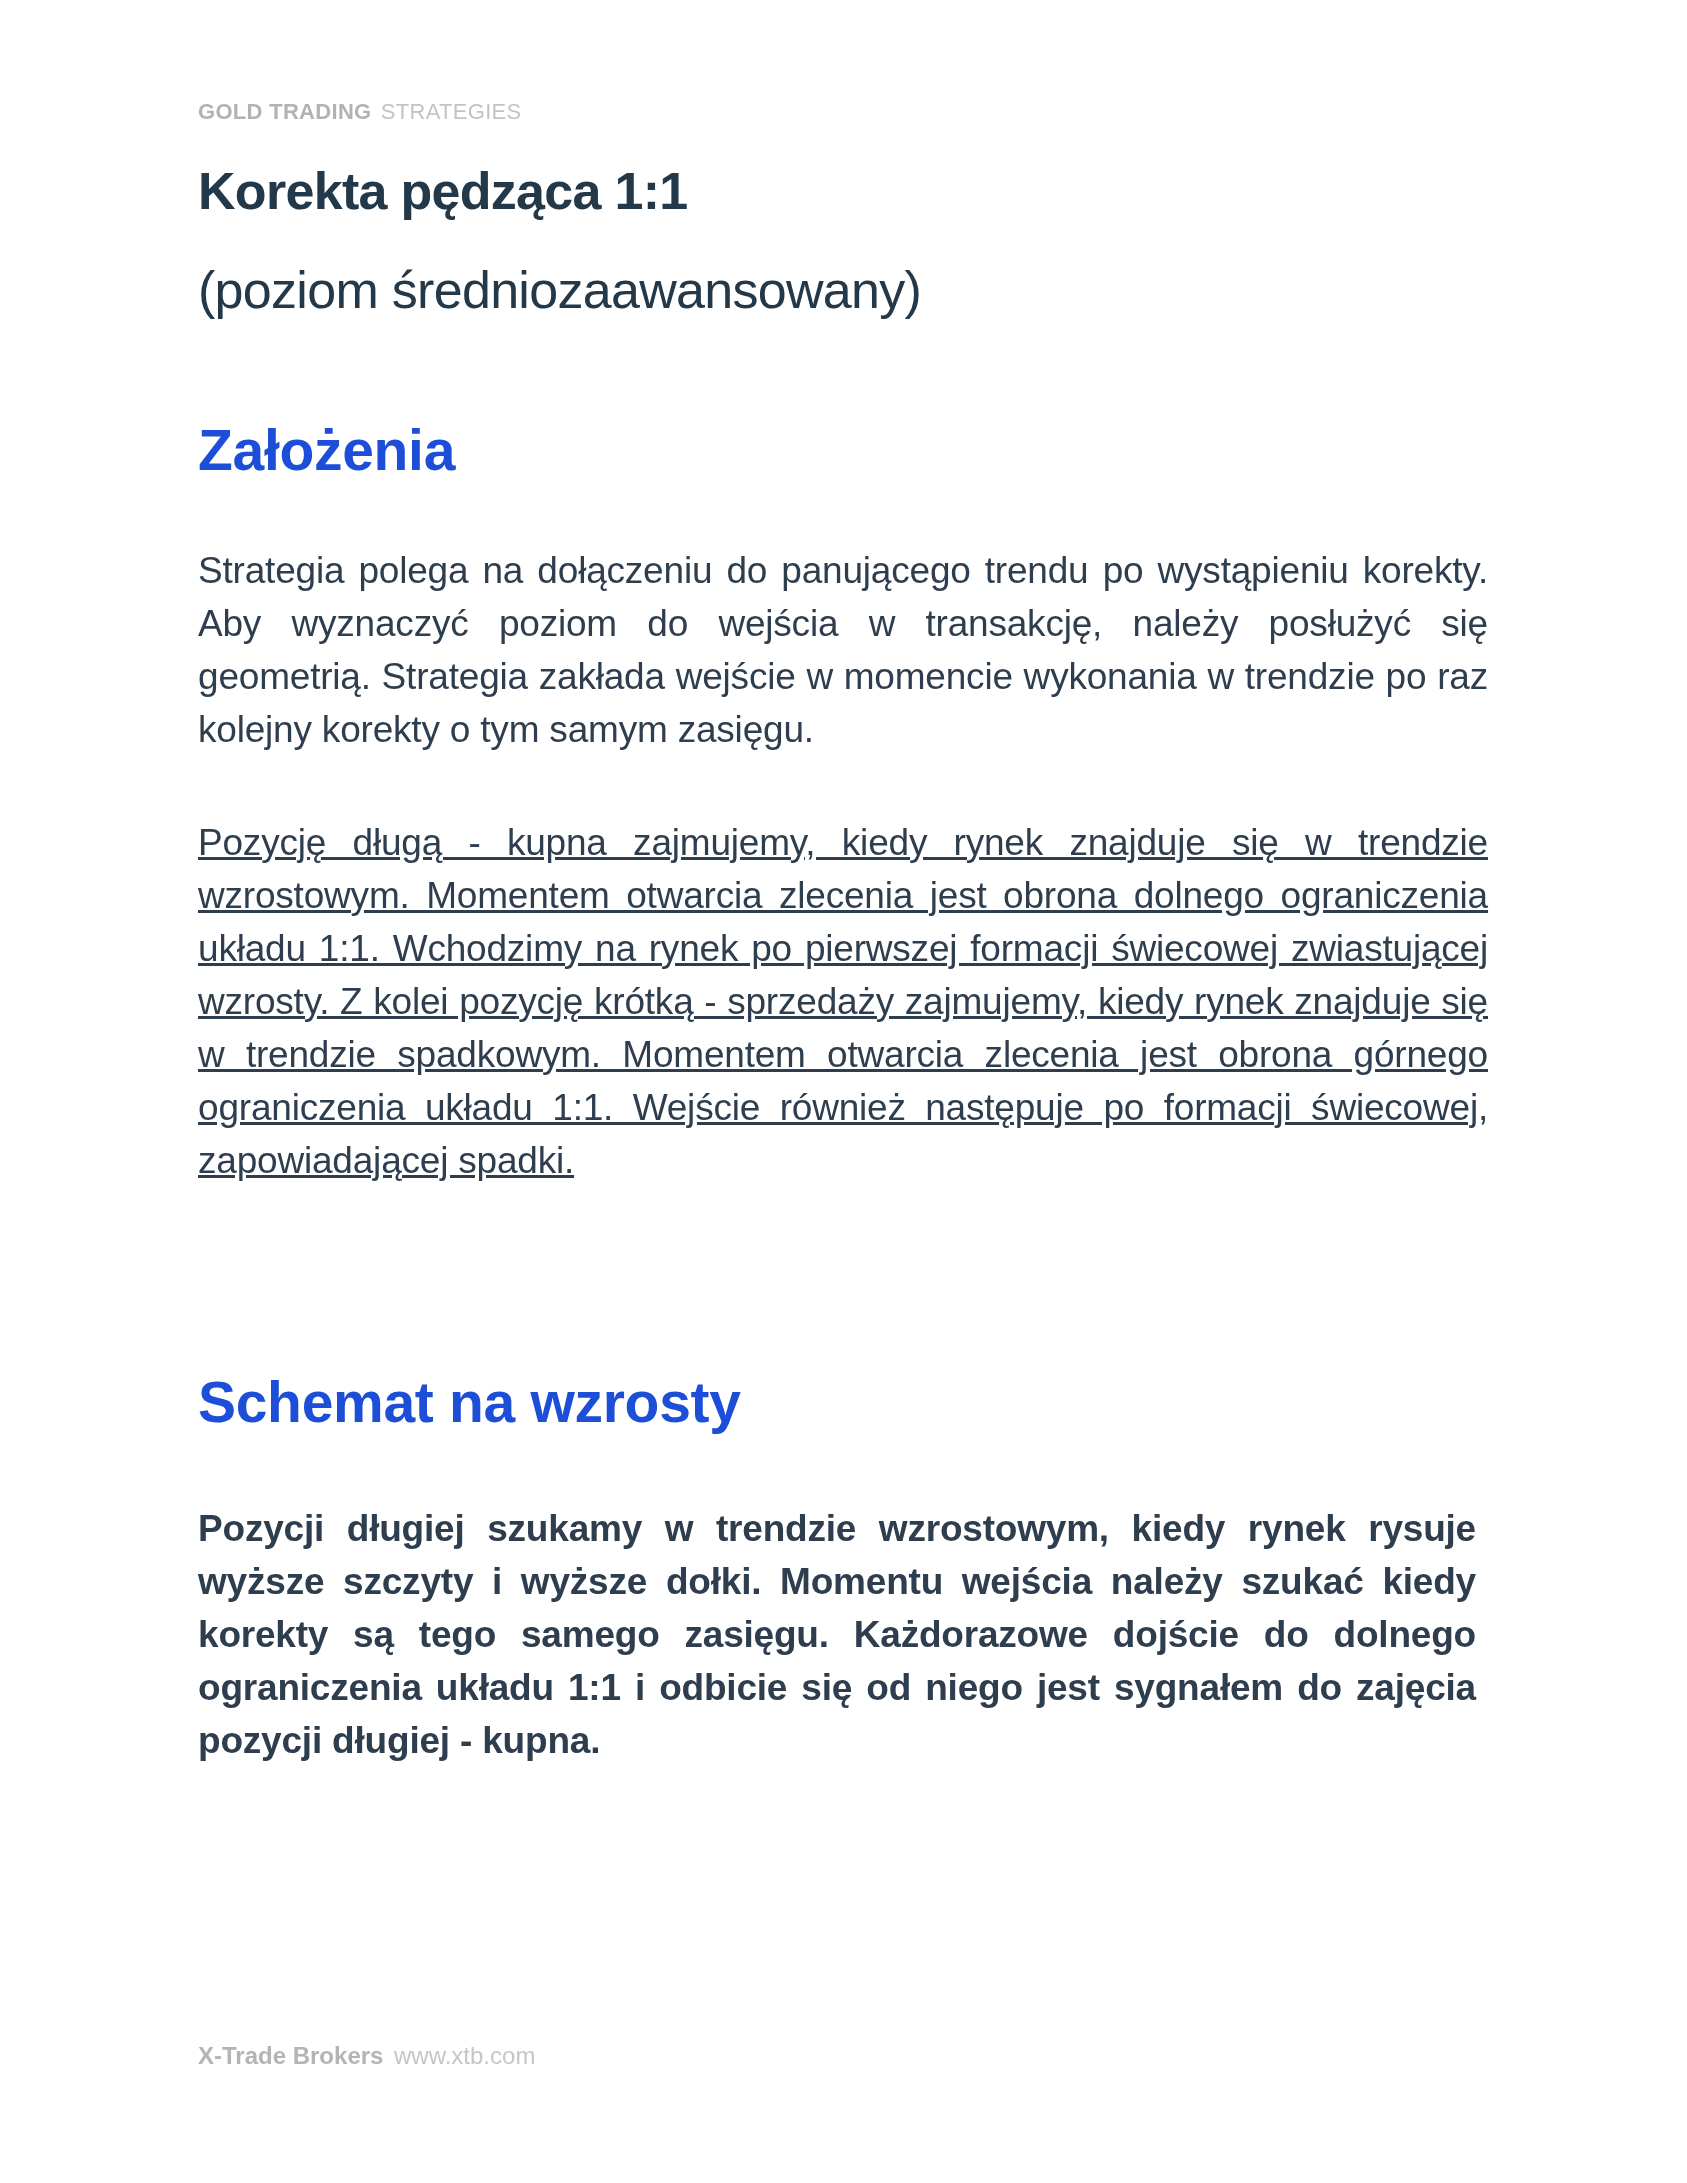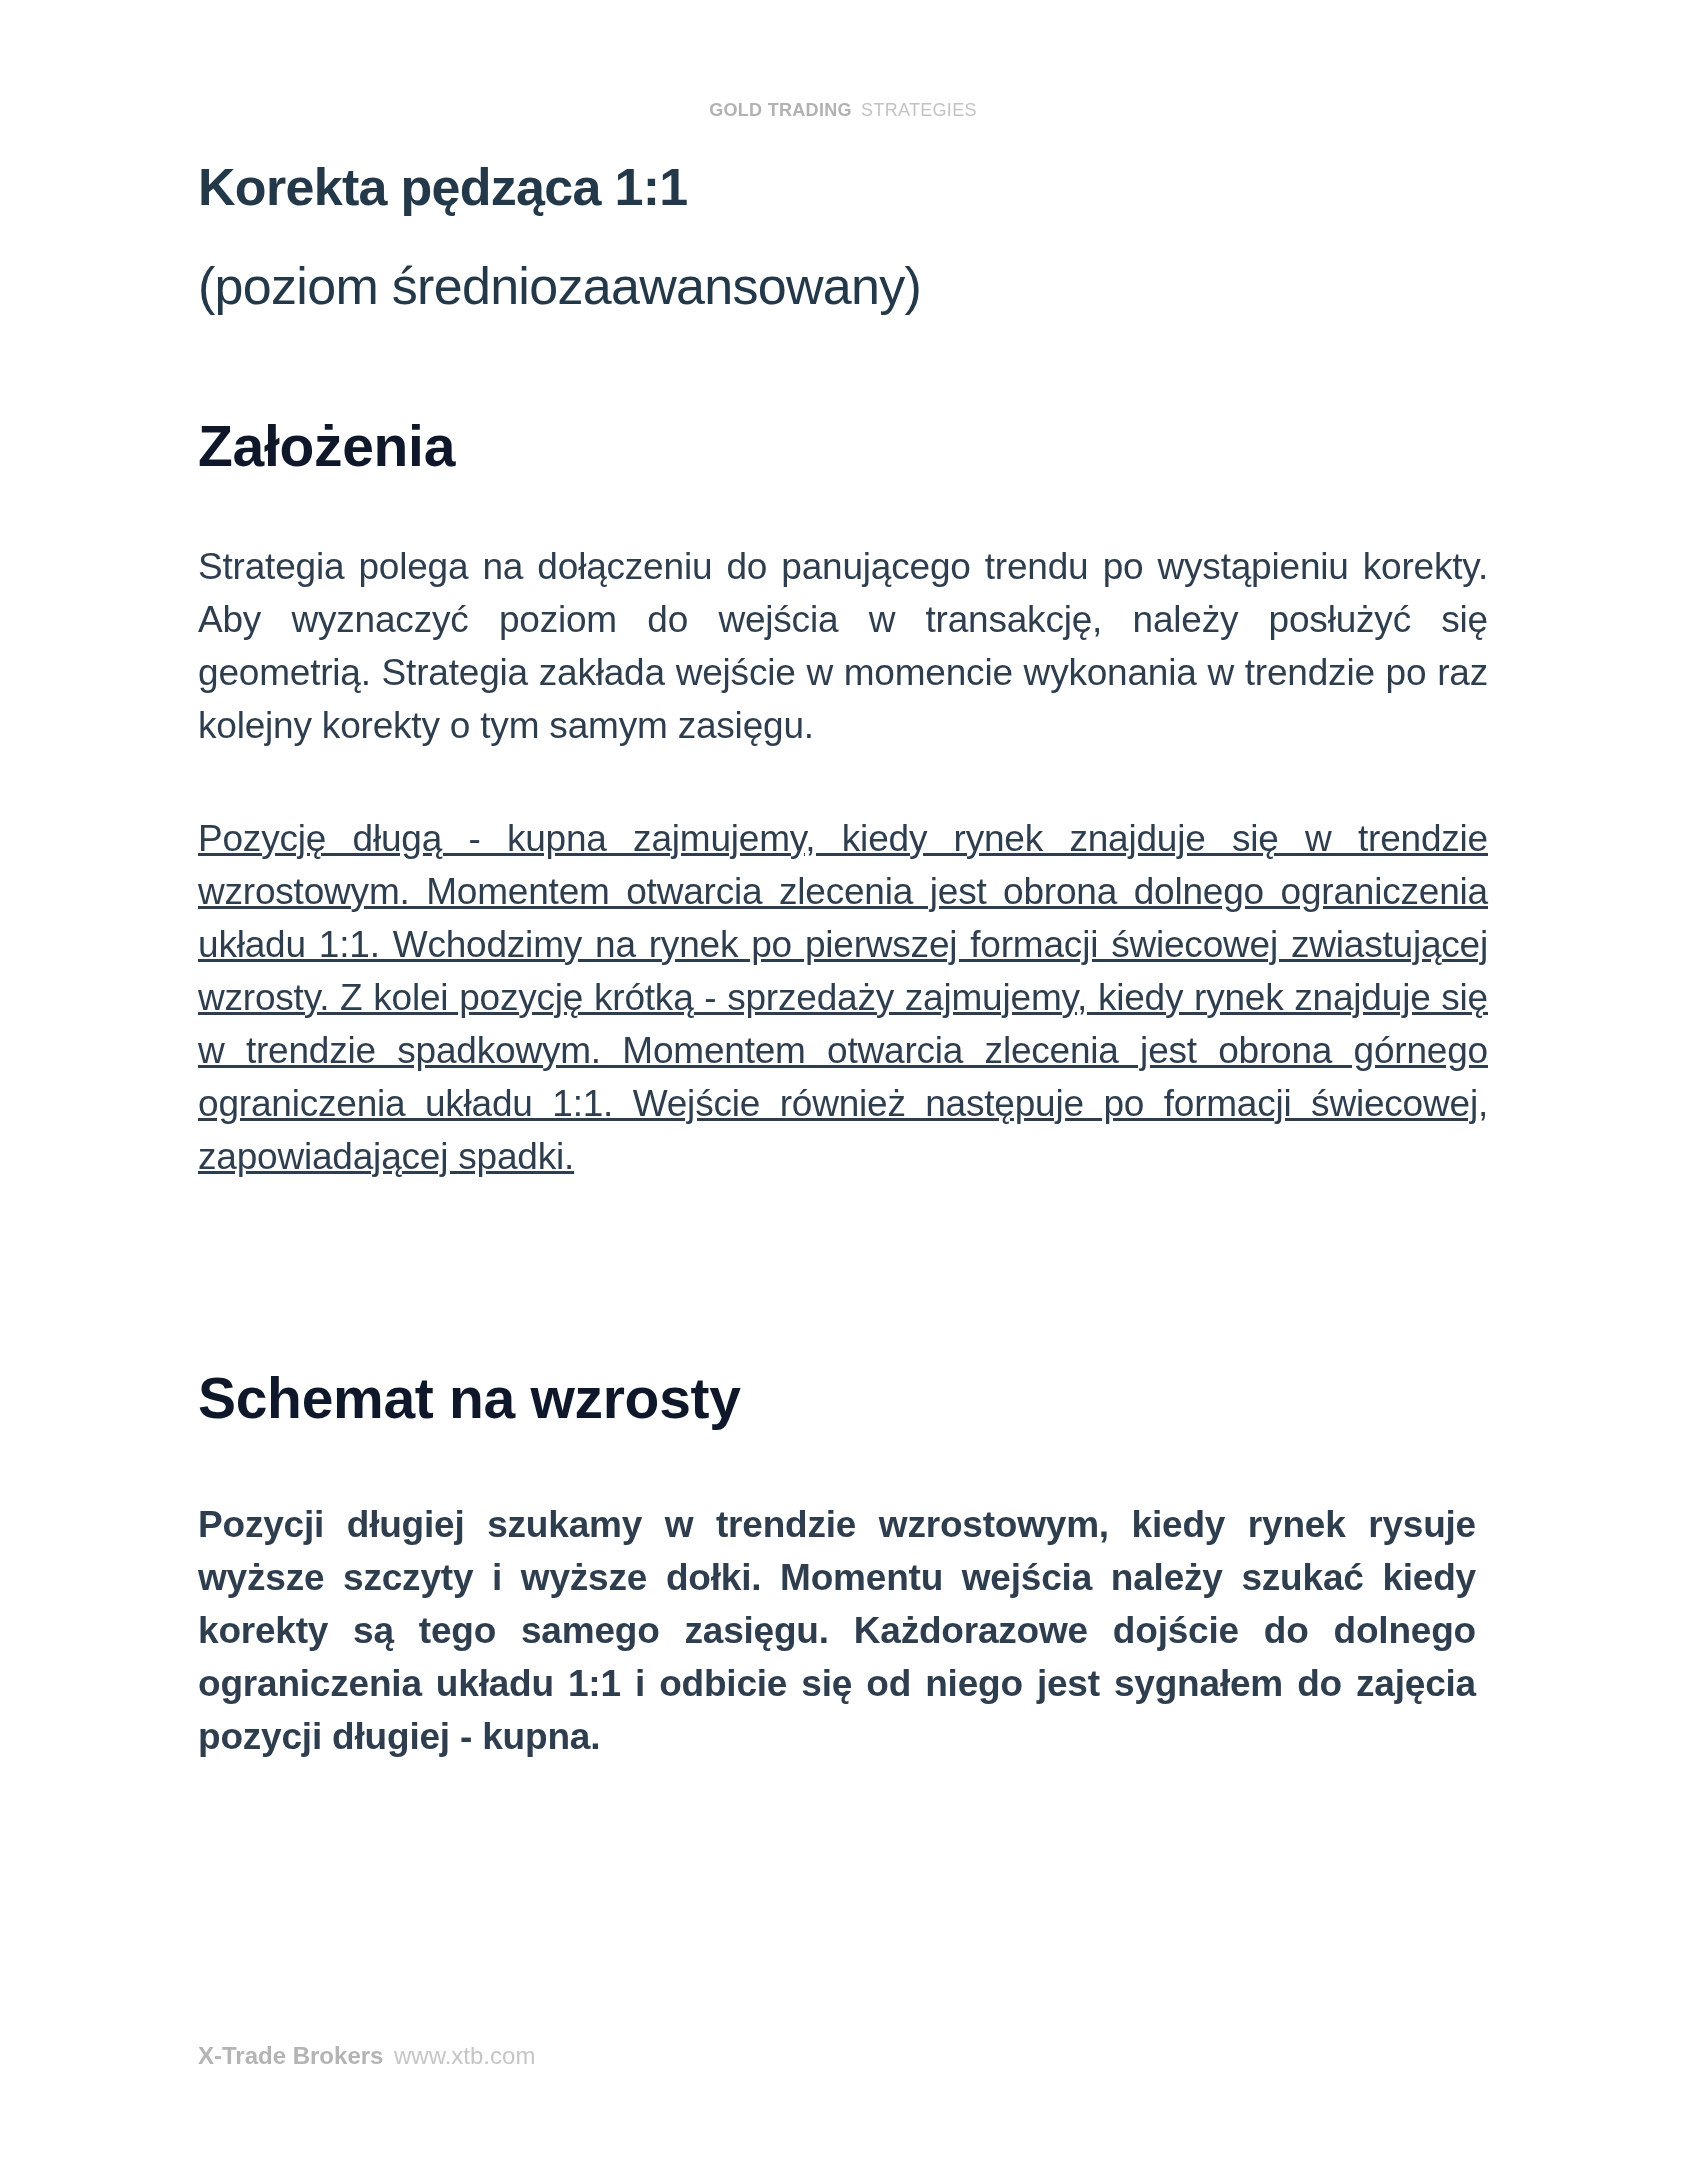--- a/index.html
+++ b/index.html
@@ -15,25 +15,24 @@
     box-sizing: border-box;
   }
   .content {
     margin: 0 198px;
     width: 1290px;
   }
 
   
   .doc-header {
     margin: 101px 0 0 0;
-    font-size: 18px;
+    font-size: 22px;
     line-height: 1;
     letter-spacing: 0.3px;
     white-space: nowrap;
-    text-align: center;
   }
   .brand-bold  { font-weight: 700; color: #b2b2b2; }
   .brand-light { font-weight: 400; color: #c3c3c3; margin-left: 9.3px; }
 
   
   .kicker {
     margin: 130px 0 0 0;
     font-size: 42px;
     line-height: 1;
     font-weight: 400;
@@ -50,21 +49,21 @@
     letter-spacing: -0.7px;
     font-weight: 700;
   }
   h1 .title-sub { font-weight: 400; }
 
   
   h2.section-heading {
     font-size: 57px;
     line-height: 1;
     font-weight: 700;
-    color: #0f172a;
+    color: #1d4ed8;
     letter-spacing: -0.3px;
   }
   h2.heading-zalozenia { margin: 82px 0 0 0; }
   h2.heading-schemat   { margin: 187px 0 0 0; }
 
   
   p.body-paragraph {
     font-size: 37px;
     line-height: 53px;
     letter-spacing: -0.2px;

